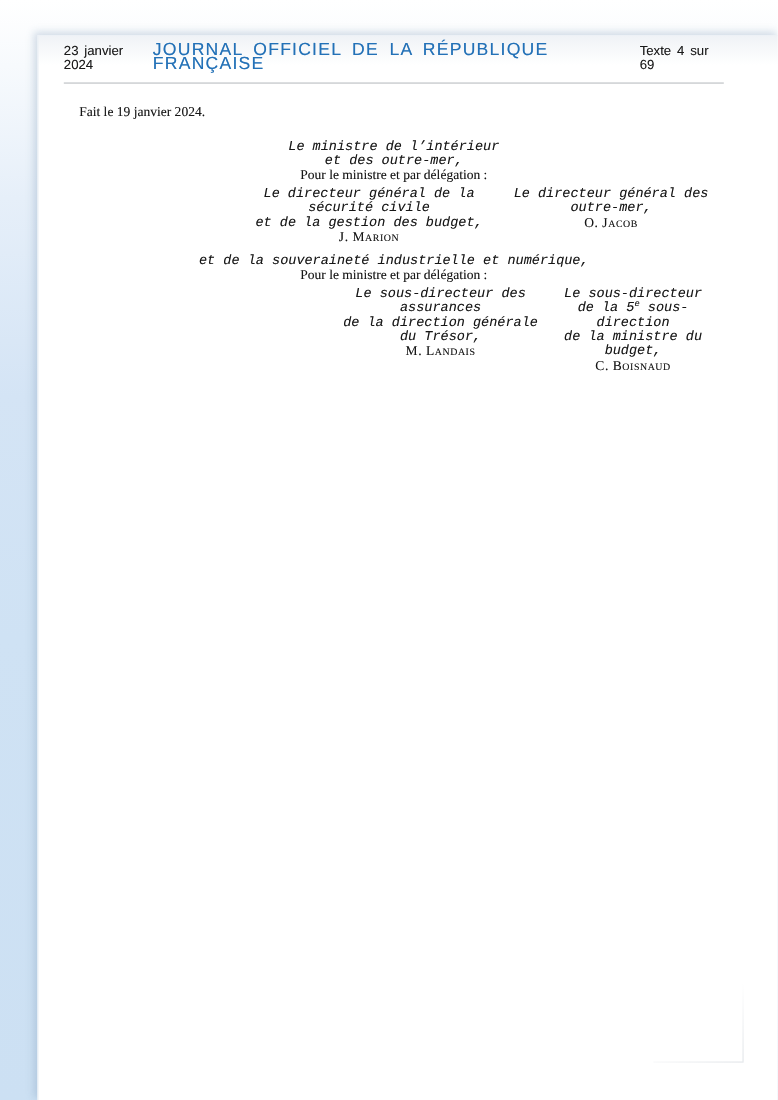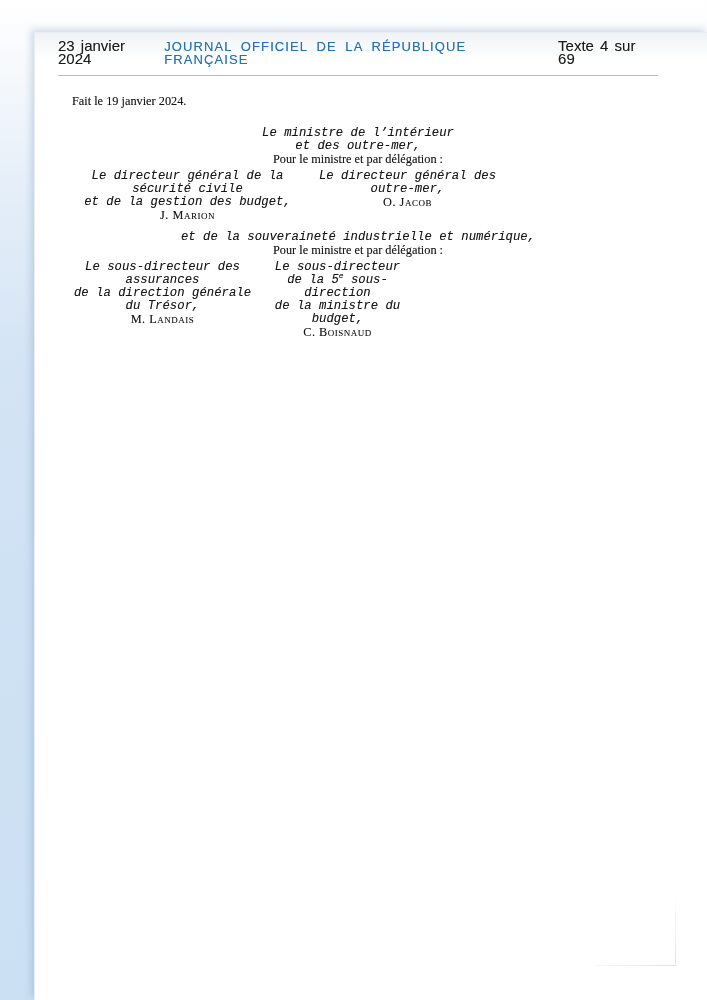--- a/index.html
+++ b/index.html
@@ -29,39 +29,39 @@
   .content { position: absolute; left: 23px; right: 50px; top: 0; }
 
   .header {
     display: flex; justify-content: space-between; align-items: baseline;
     padding-top: 6px; padding-bottom: 9px;
     border-bottom: 1.5px solid var(--rule_gray);
     font-family: "Liberation Sans", sans-serif;
     line-height: 13px;
   }
   .h-side {
-    font-size: 15px; color: #1a1a1a; word-spacing: 2px;
+    font-size: 12px; color: #1a1a1a; word-spacing: 2px;
     text-shadow: 0 0 0.4px rgba(20,20,20,0.35);
   }
   .h-title {
-    font-size: 13px; color: var(--title_blue);
+    font-size: 16px; color: var(--title_blue);
     letter-spacing: 1.1px; word-spacing: 4px;
     text-shadow: 0 0 0.5px rgba(35,113,183,0.5);
   }
 
   .bodytext {
     margin-top: 19px;
     font-size: 12.3px; line-height: 13px; color: #161616;
   }
   .bodytext div { text-shadow: 0 0 0.4px rgba(20,20,20,0.38); }
   .fait { text-indent: 14px; margin-bottom: 19px; }
   .center { text-align: center; }
   .it { font-style: italic; font-family: Liberation Mono, monospace; }
   .name { font-variant: small-caps; letter-spacing: 0.5px; }
-  .cols { display: flex; justify-content: flex-start; margin-left: 12px; }
+  .cols { display: flex; justify-content: flex-end; margin-left: 12px; }
   .col { text-align: center; }
   .col-l1 { width: 235px; }
   .col-r1 { width: 205px; }
   .col-l2 { width: 185px; }
   .col-r2 { width: 165px; }
   .mb4 { margin-bottom: 4px; }
   .mb7 { margin-bottom: 9px; }
   sup { font-size: 8px; line-height: 0; }
 
   .corner-v {

